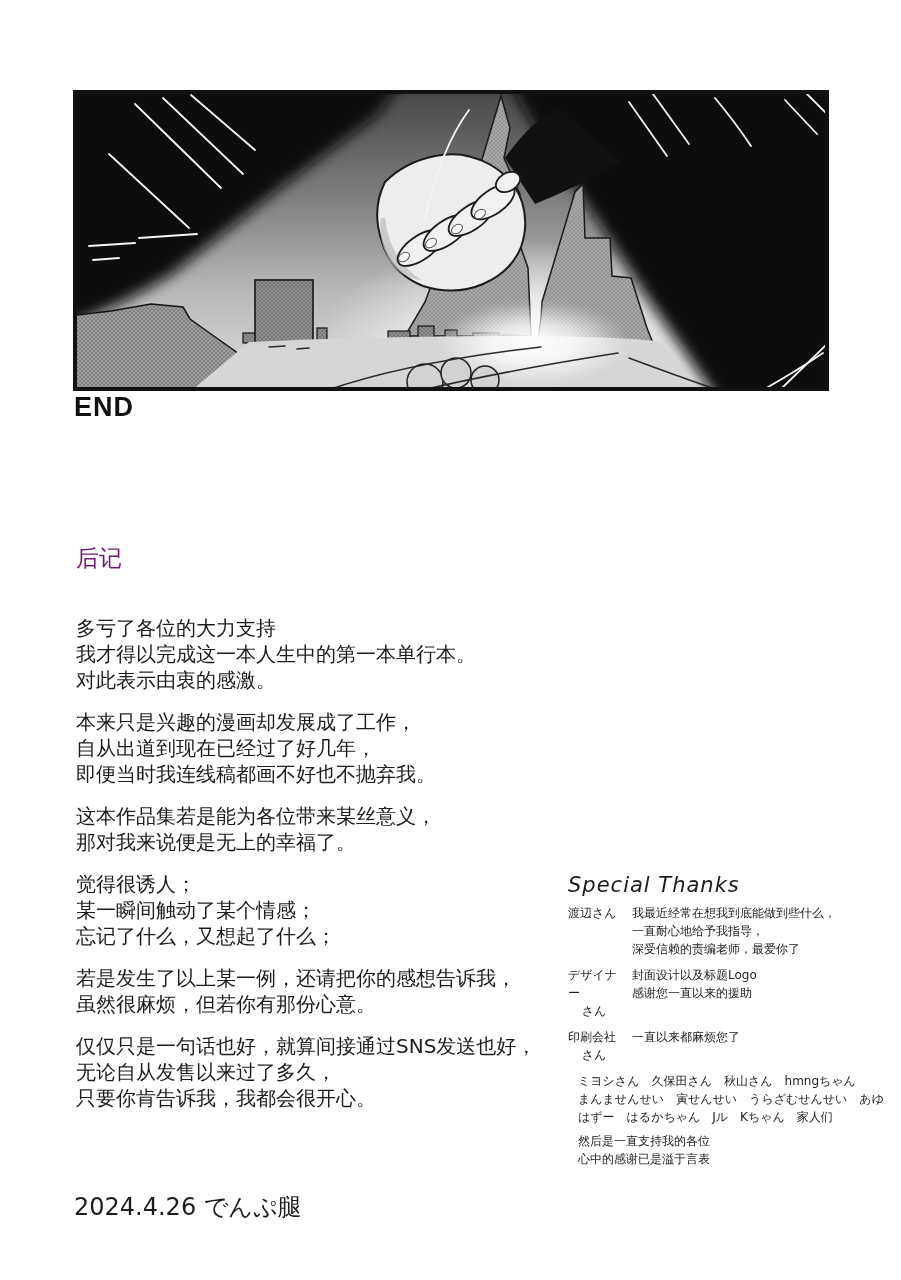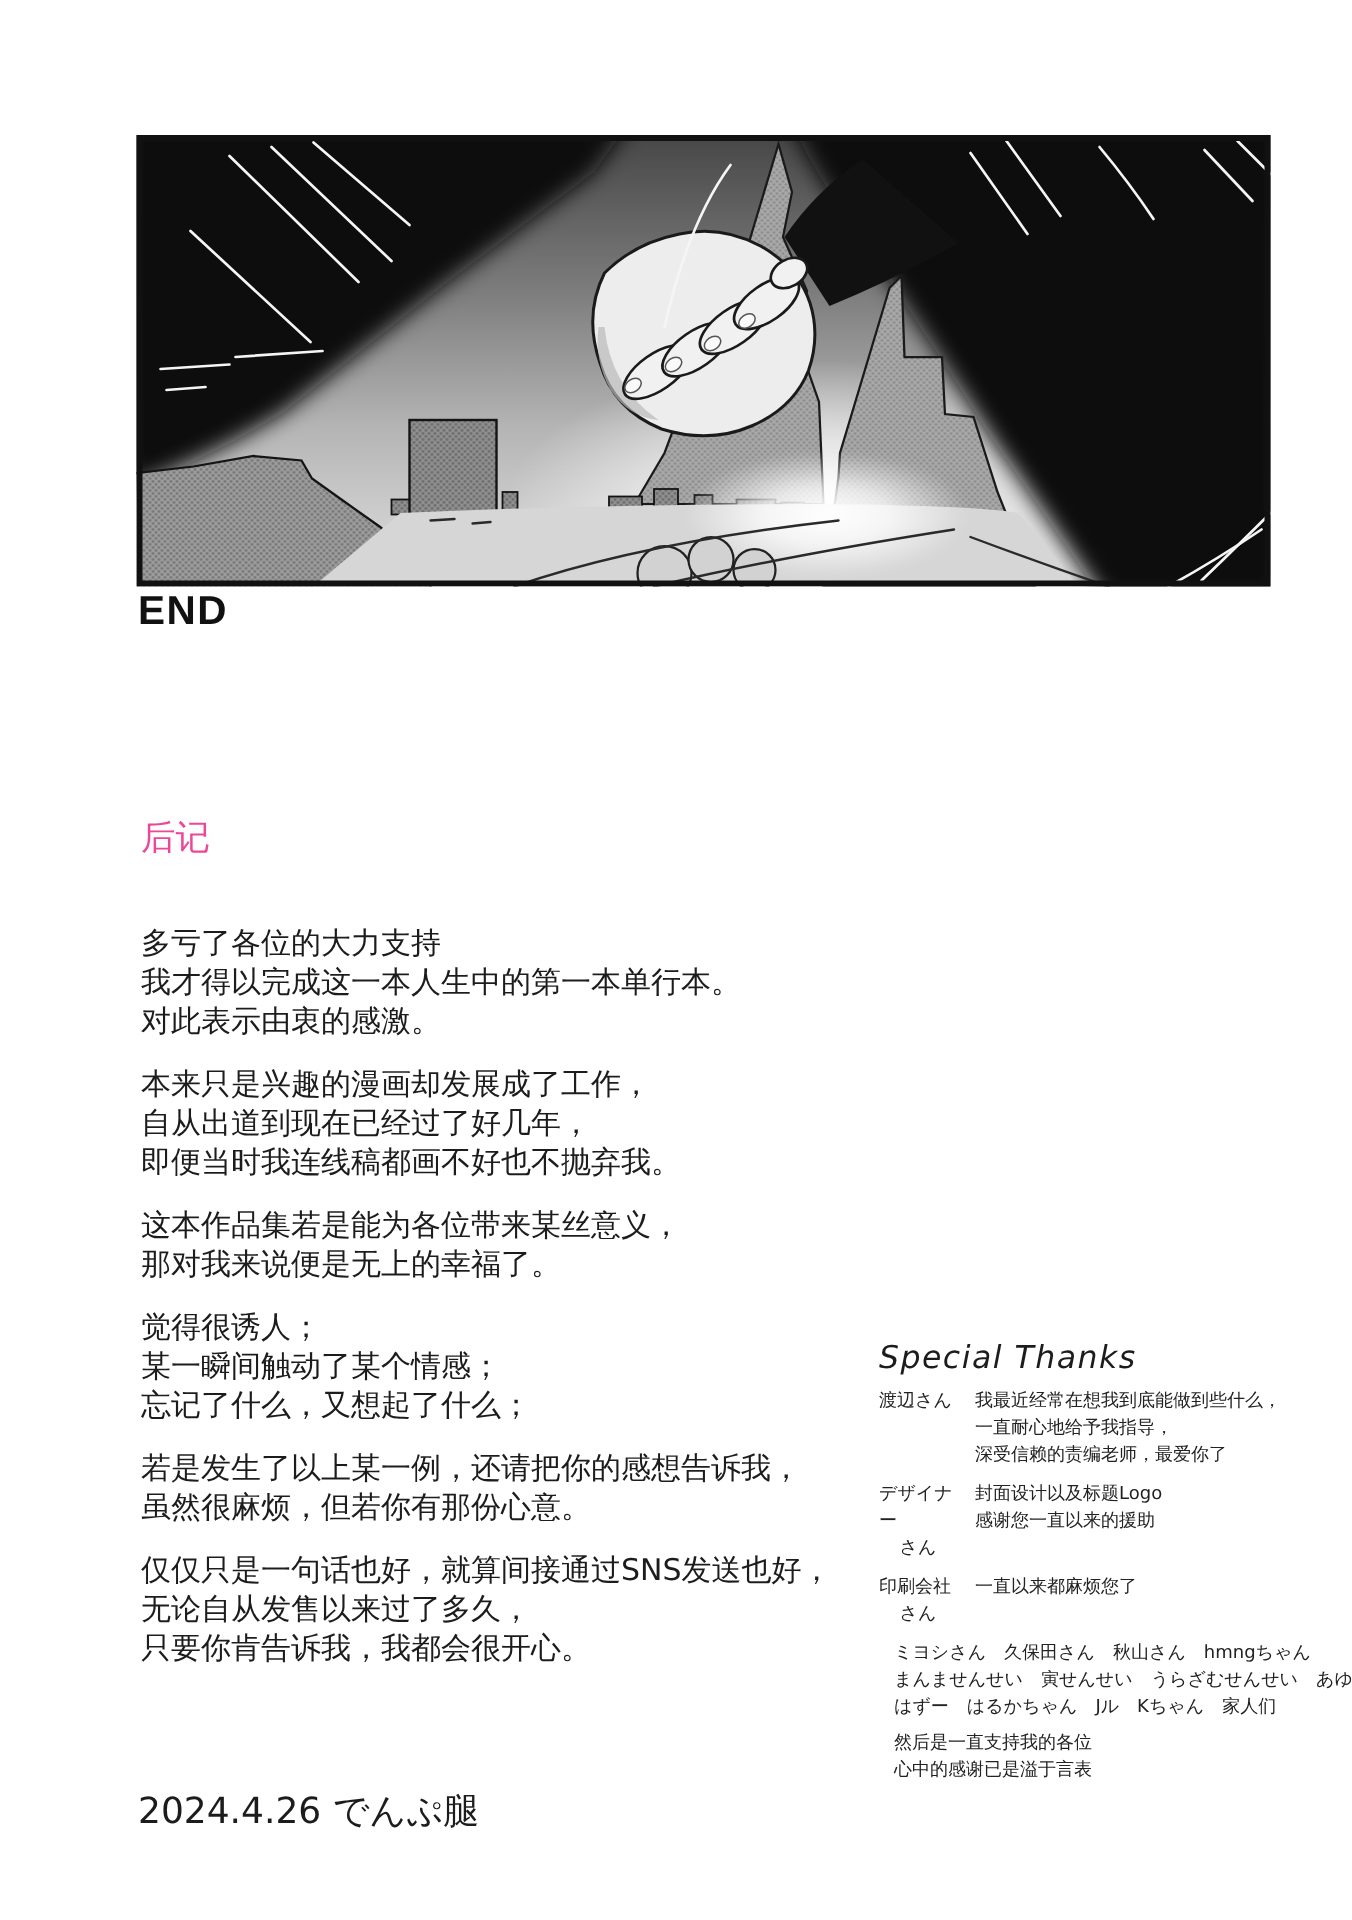--- a/index.html
+++ b/index.html
@@ -4,46 +4,46 @@
 <style>
   html,body{margin:0;padding:0;}
   body{
     width:901px;height:1280px;
     background:#ffffff;
     font-family:"DejaVu Sans",sans-serif;
     color:#1a1a1a;
     position:relative;
     overflow:hidden;
   }
-  .page{position:absolute;inset:0;margin-left:18px;}
+  .page{position:absolute;inset:0;}
 
   
   #panel{position:absolute;left:73px;top:90px;width:756px;height:301px;}
   #panel svg{display:block;}
 
   
   #end-label{
     position:absolute;left:74px;top:392px;
     font-family:"Liberation Sans",sans-serif;
     font-size:27px;font-weight:700;letter-spacing:1px;color:#111;
   }
 
   
-  #afterword-title{position:absolute;left:76px;top:543px;font-size:23px;color:#ec4899;}
+  #afterword-title{position:absolute;left:76px;top:543px;font-size:23px;color:#701a75;}
   #afterword-paragraphs{
     position:absolute;left:76px;top:615px;width:480px;
     font-size:20px;line-height:26px;color:#1c1c1c;
   }
   .para{margin:0 0 16px 0;}
   .line{white-space:nowrap;}
   #signature{position:absolute;left:74px;top:1191px;font-size:24px;color:#1c1c1c;}
 
   
   #special-thanks{
-    position:absolute;left:568px;top:896px;width:330px;
+    position:absolute;left:568px;top:876px;width:330px;
     font-size:12px;line-height:18px;color:#222;
   }
   #st-title{font-size:21px;font-style:italic;letter-spacing:1px;margin:0 0 10px 0;color:#1c1c1c;}
   .st-entry{display:flex;margin:0 0 8px 0;}
   .st-entry.nolabel{display:block;padding-left:10px;margin-bottom:6px;}
   .st-label{width:56px;flex:none;}
   .st-label .lbl-line + .lbl-line{text-align:center;padding-right:4px;}
   .st-lines{margin-left:8px;}
 </style>
 </head>

